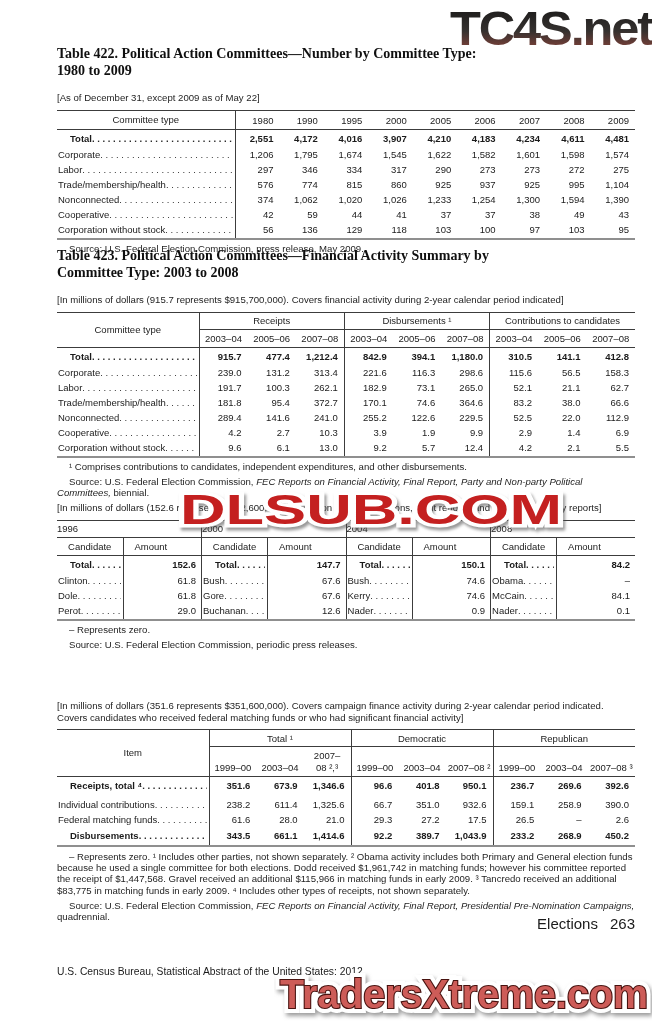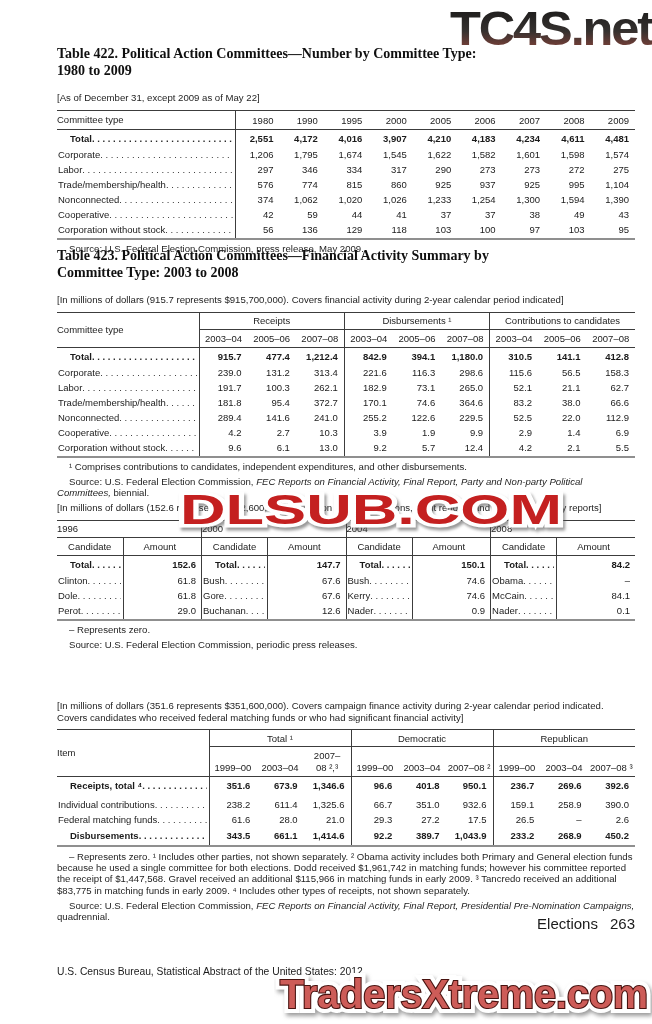--- a/index.html
+++ b/index.html
@@ -13,26 +13,26 @@
     font-family:"Liberation Serif","DejaVu Serif",serif; font-weight:700;
     font-size:14px; line-height:17px; white-space:pre-line; color:#101010;
   }
   .note { font-size:9.6px; line-height:11.5px; margin-top:13px; white-space:pre-line; color:#242424; }
   table {
     border-collapse:collapse; width:578px; table-layout:fixed; margin-top:6px;
     border-top:1.5px solid #3c3c3c; border-bottom:2.5px solid #8f8f8f;
   }
   thead { border-bottom:1.5px solid #3c3c3c; }
   th, td { font-size:9.5px; font-weight:400; line-height:12px; padding:0; vertical-align:bottom; color:#1b1b1b; }
-  th.stub-h { text-align:left; vertical-align:middle; padding:3px 0; }
+  th.stub-h { text-align:center; vertical-align:middle; padding:3px 0; }
   th.colh { text-align:right; padding:4px 6px 2px 0; }
   th.colh.ctr { text-align:center; padding:3px 2px 2px 2px; white-space:pre-line; }
   th.grp { text-align:center; border-bottom:1px solid #3c3c3c; padding:2.5px 0 1.5px; }
   th.year { text-align:left; border-bottom:1px solid #3c3c3c; padding:2.5px 0 1.5px; }
-  th.amt-h { text-align:center; padding:3px 5px 2px 0;margin-left:31px; }
+  th.amt-h { text-align:left; padding:3px 5px 2px 11px;margin-left:31px; }
   th.cand-h { text-align:center; padding:3px 0 2px; }
   .vr { border-left:1px solid #3c3c3c; }
   td.num { text-align:right; padding:1.5px 6px 1.5px 0; }
   td.amt { text-align:right; padding:1.5px 5px 1.5px 0; }
   td.stub { padding:1.5px 2px 1.5px 1px; }
   .stubflex { display:flex; align-items:baseline; }
   .lbl { white-space:nowrap; }
   .dots { flex:1; overflow:hidden; white-space:nowrap; color:#2a2a2a; }
   .dots::after { content:". . . . . . . . . . . . . . . . . . . . . . . . . . . . . . . . . . . . . ."; }
   tr.bold-row td { font-weight:700; padding-top:3px; padding-bottom:3px; }

